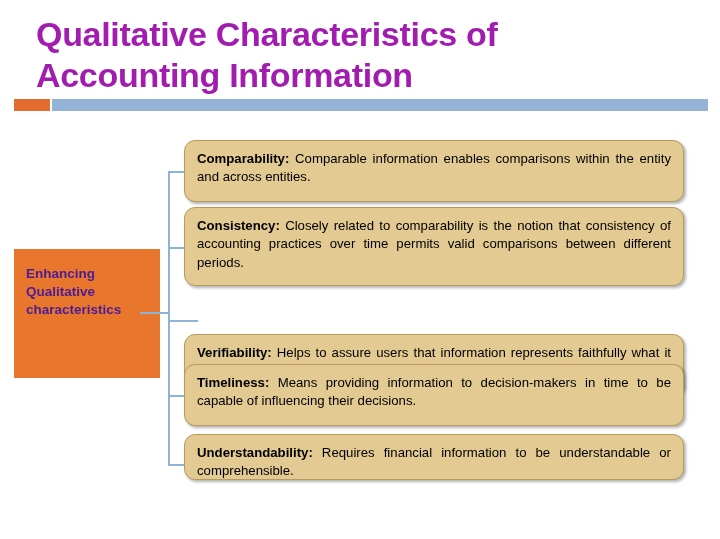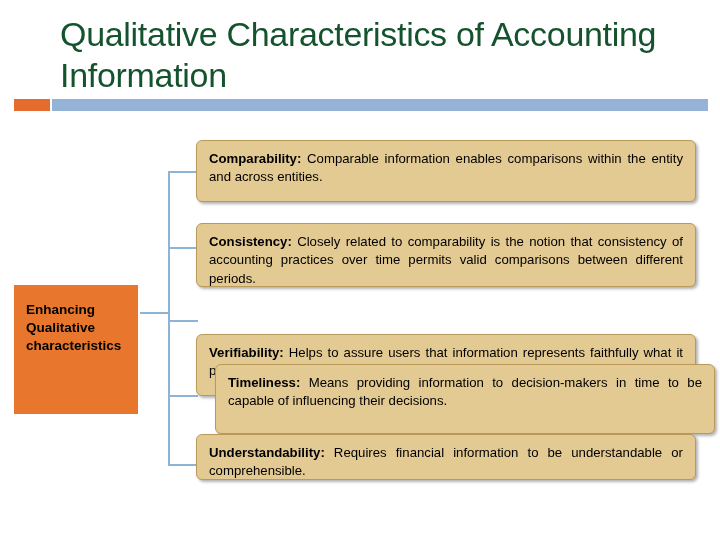--- a/index.html
+++ b/index.html
@@ -11,26 +11,26 @@
     height: 539px;
     background: #ffffff;
     font-family: "Liberation Sans", sans-serif;
     overflow: hidden;
     position: relative;
   }
 
   
   .slide-title {
     position: absolute;
-    left: 60px;
+    left: 36px;
     top: 14px;
     width: 640px;
-    color: #14532d;
+    color: #a21caf;
     font-size: 34px;
-    font-weight: normal;
+    font-weight: bold;
     line-height: 1.22;
     letter-spacing: -0.3px;
   }
 
   
   .rule {
     position: absolute;
     top: 99px;
     height: 12px;
   }
@@ -43,30 +43,29 @@
     left: 52px;
     width: 656px;
     background: #95B3D7;
   }
 
   
   .source-box {
     position: absolute;
     left: 14px;
     top: 249px;
-    width: 124px;
+    width: 146px;
     height: 129px;
     background: #E8762C;
-    color: #000000;
+    color: #4c1d95;
     font-size: 13.5px;
     font-weight: bold;
     line-height: 1.34;
     box-sizing: border-box;
     padding: 16px 12px 0 12px;
-    margin-top: 36px;
   }
 
   
   .conn {
     position: absolute;
     background: #8DB4D6;
   }
   .conn-v {
     left: 168px;
     top: 172px;
@@ -83,42 +82,42 @@
     position: absolute;
     left: 168px;
     width: 30px;
     height: 2px;
     background: #8DB4D6;
   }
 
   
   .item {
     position: absolute;
-    left: 196px;
+    left: 184px;
     width: 500px;
     box-sizing: border-box;
     background: #E3CA93;
     border: 1px solid #B99A5B;
-    border-radius: 6px;
+    border-radius: 11px;
     box-shadow: 2px 2px 3px rgba(0,0,0,0.30);
     padding: 9px 12px 8px 12px;
     color: #000000;
     font-size: 13.2px;
     line-height: 1.40;
     text-align: justify;
   }
   .item .term {
     font-weight: bold;
   }
 
   
   .item-0 { top: 140px;  height: 62px; }
-  .item-1 { top: 207px;  height: 64px; margin-top: 16px; }
+  .item-1 { top: 207px;  height: 79px; }
   .item-2 { top: 289px;  height: 62px; margin-top: 45px; }
-  .item-3 { top: 364px;  height: 70px; margin-left: 19px; }
+  .item-3 { top: 364px;  height: 62px; }
   .item-4 { top: 434px;  height: 46px; }
 </style>
 </head>
 <body>
 
 <div class="slide-title">Qualitative Characteristics of Accounting Information</div>
 
 <div class="rule rule-left"></div>
 <div class="rule rule-right"></div>
 

